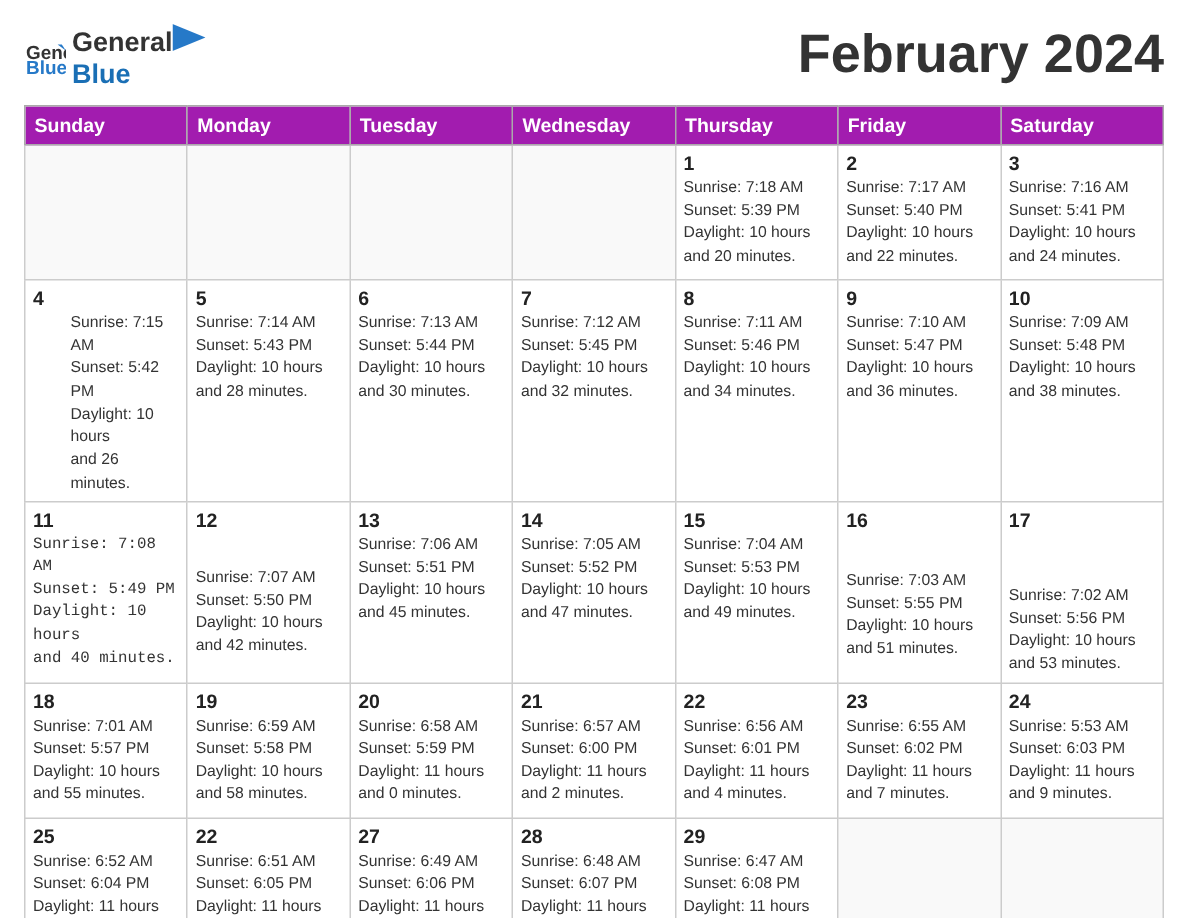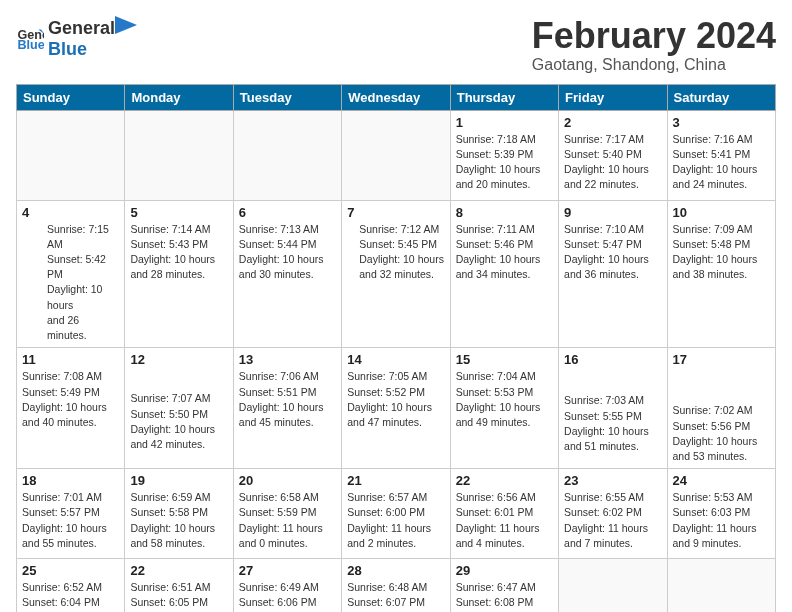--- a/index.html
+++ b/index.html
@@ -29,39 +29,39 @@
     .logo-text-blue {
       font-size: 18px;
       font-weight: bold;
       color: #1a6fb5;
     }
     .logo-icon {
       width: 28px;
       height: 28px;
     }
     .title-area {
-      text-align: left;
+      text-align: right;
     }
     .calendar-title {
       font-size: 36px;
       font-weight: bold;
       color: #333;
       line-height: 1.1;
     }
     .calendar-subtitle {
       font-size: 16px;
       color: #555;
     }
     table {
       width: 100%;
       border-collapse: collapse;
       table-layout: fixed;
     }
     th {
-      background-color: #0369a1;
+      background-color: #a21caf;
       color: white;
       text-align: left;
       padding: 5px 6px;
       font-size: 13px;
       font-weight: bold;
       border: 1px solid #aaa;
     }
     td {
       vertical-align: top;
       border: 1px solid #ccc;
@@ -102,21 +102,20 @@
         <span class="logo-text-general">General</span>
         <svg width="22" height="18" viewBox="0 0 22 18">
           <polygon points="0,0 22,9 0,18" fill="#2679c8"></polygon>
         </svg>
       </div>
       <span class="logo-text-blue">Blue</span>
     </div>
   </div>
   <div class="title-area">
     <div class="calendar-title">February 2024</div>
-    <div class="calendar-subtitle">Gaotang, Shandong, China</div>
   </div>
 </div>
 
 <table>
   <thead>
     <tr>
     <th>Sunday</th>
         <th>Monday</th>
         <th>Tuesday</th>
         <th>Wednesday</th>
@@ -170,21 +169,21 @@
         </td>
         <td>
           <span class="day-number">6</span>
           <div class="day-info" style="white-space: pre-line;">Sunrise: 7:13 AM
 Sunset: 5:44 PM
 Daylight: 10 hours
 and 30 minutes.</div>
         </td>
         <td>
           <span class="day-number">7</span>
-          <div class="day-info" style="white-space: pre-line; margin-left: 12px;">Sunrise: 7:12 AM
+          <div class="day-info" style="white-space: pre-line;">Sunrise: 7:12 AM
 Sunset: 5:45 PM
 Daylight: 10 hours
 and 32 minutes.</div>
         </td>
         <td>
           <span class="day-number">8</span>
           <div class="day-info" style="white-space: pre-line;">Sunrise: 7:11 AM
 Sunset: 5:46 PM
 Daylight: 10 hours
 and 34 minutes.</div>
@@ -200,21 +199,21 @@
           <span class="day-number">10</span>
           <div class="day-info" style="white-space: pre-line;">Sunrise: 7:09 AM
 Sunset: 5:48 PM
 Daylight: 10 hours
 and 38 minutes.</div>
         </td>
       </tr>
       <tr>
         <td>
           <span class="day-number">11</span>
-          <div class="day-info" style="white-space: pre-line;">Sunrise: 7:08 AM
+          <div class="day-info" style="white-space: pre-line; font-family: Liberation Mono, monospace;">Sunrise: 7:08 AM
 Sunset: 5:49 PM
 Daylight: 10 hours
 and 40 minutes.</div>
         </td>
         <td>
           <span class="day-number">12</span>
           <div class="day-info" style="white-space: pre-line; margin-top: 24px;">Sunrise: 7:07 AM
 Sunset: 5:50 PM
 Daylight: 10 hours
 and 42 minutes.</div>

